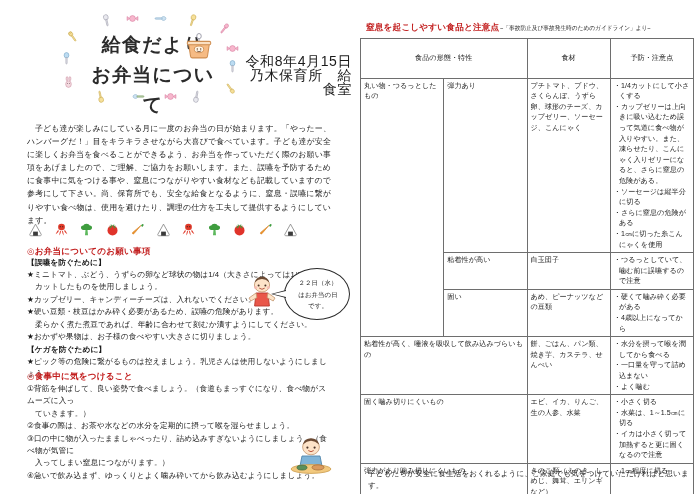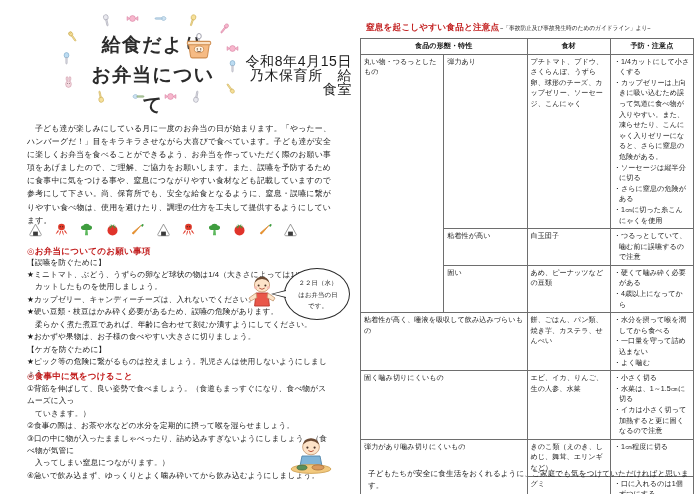--- a/index.html
+++ b/index.html
@@ -103,20 +103,21 @@
   }
   #sec-bento-head { left: 27px; top: 246px; }
   #sec-meal-head  { left: 27px; top: 371px; }
 
   .sub-label {
     position: absolute;
     left: 27px;
     font-size: 7.7px;
     letter-spacing: 0.1px;
     color: #1a1a1a;
+    font-weight: bold;
   }
   #label-choking { top: 258px; }
   #label-injury  { top: 345px; }
 
   .bullet-list {
     position: absolute;
     left: 27px;
     width: 306px;
     font-size: 7.7px;
     line-height: 12.4px;
@@ -219,22 +220,22 @@
   table.choking th,
   table.choking td {
     border: 0.8px solid #6e6e6e;
     vertical-align: top;
     padding: 2px 3px 2px 3px;
     line-height: 10.6px;
     letter-spacing: 0.05px;
   }
   table.choking th {
     text-align: center;
-    font-weight: bold;
-    padding: 2px 2px;
+    font-weight: normal;
+    padding: 14px 2px;
     vertical-align: middle;
   }
   td.cat  { width: 52px; }
   td.prop { width: 58px; }
   td.ing  { width: 96px; }
   td.note { width: 128px; }
   .note-line { display: block; text-indent: -5.2px; padding-left: 5.2px; }
 
   .closing {
     position: absolute;

